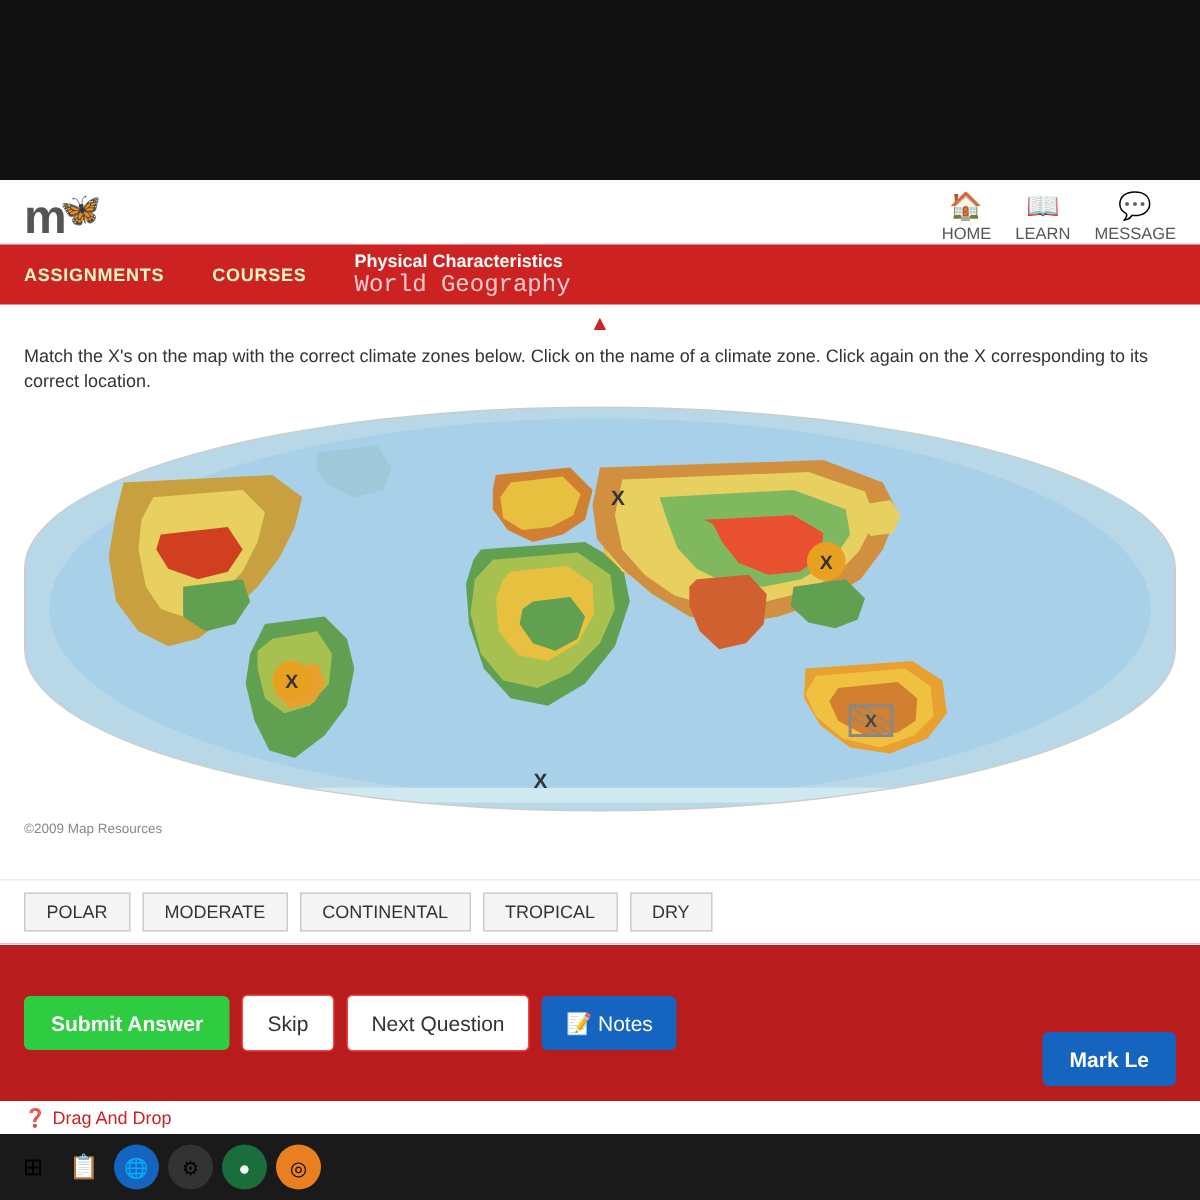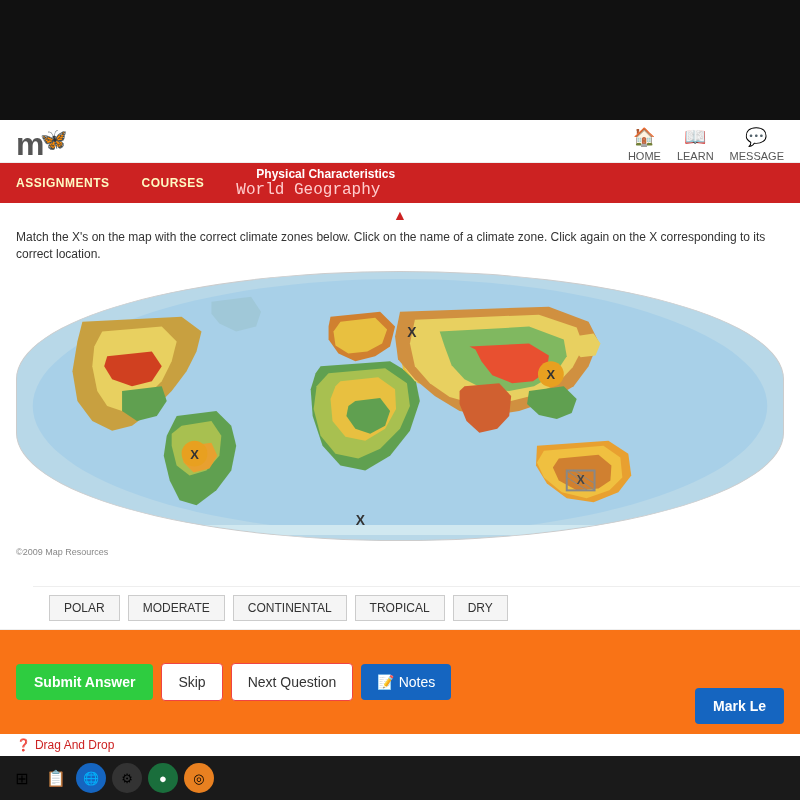--- a/index.html
+++ b/index.html
@@ -94,21 +94,20 @@
       padding: 4px 16px;
       display: flex;
       flex-direction: column;
       justify-content: center;
       color: #fff;
     }
     .nav-breadcrumb .title {
       font-size: 12px;
       font-weight: bold;
       color: #fff;
-      margin-left: 20px;
     }
     .nav-breadcrumb .subtitle {
       font-size: 16px;
       color: #ffcccc;
       font-family: Liberation Mono, monospace;
     }
     
     .triangle-indicator {
       text-align: center;
       padding: 4px 0 0 0;
@@ -148,39 +147,38 @@
       color: #888;
       margin-top: 6px;
     }
     
     .climate-zones {
       display: flex;
       gap: 8px;
       padding: 8px 16px;
       background: #fff;
       border-top: 1px solid #eee;
-      margin-left: 33px;
     }
     .climate-zone-btn {
       border: 1px solid #ccc;
       background: #f5f5f5;
       padding: 5px 14px;
       font-size: 12px;
       color: #333;
       cursor: pointer;
       text-transform: uppercase;
       font-weight: 500;
     }
     
     .action-bar {
       display: flex;
       align-items: center;
       padding: 10px 16px;
       gap: 8px;
-      background: #f97316;
+      background: #b91c1c;
       border-top: 1px solid #eee;
     }
     .btn-green {
       background: #2ecc40;
       color: #fff;
       border: none;
       padding: 10px 18px;
       font-size: 14px;
       font-weight: bold;
       cursor: pointer;

